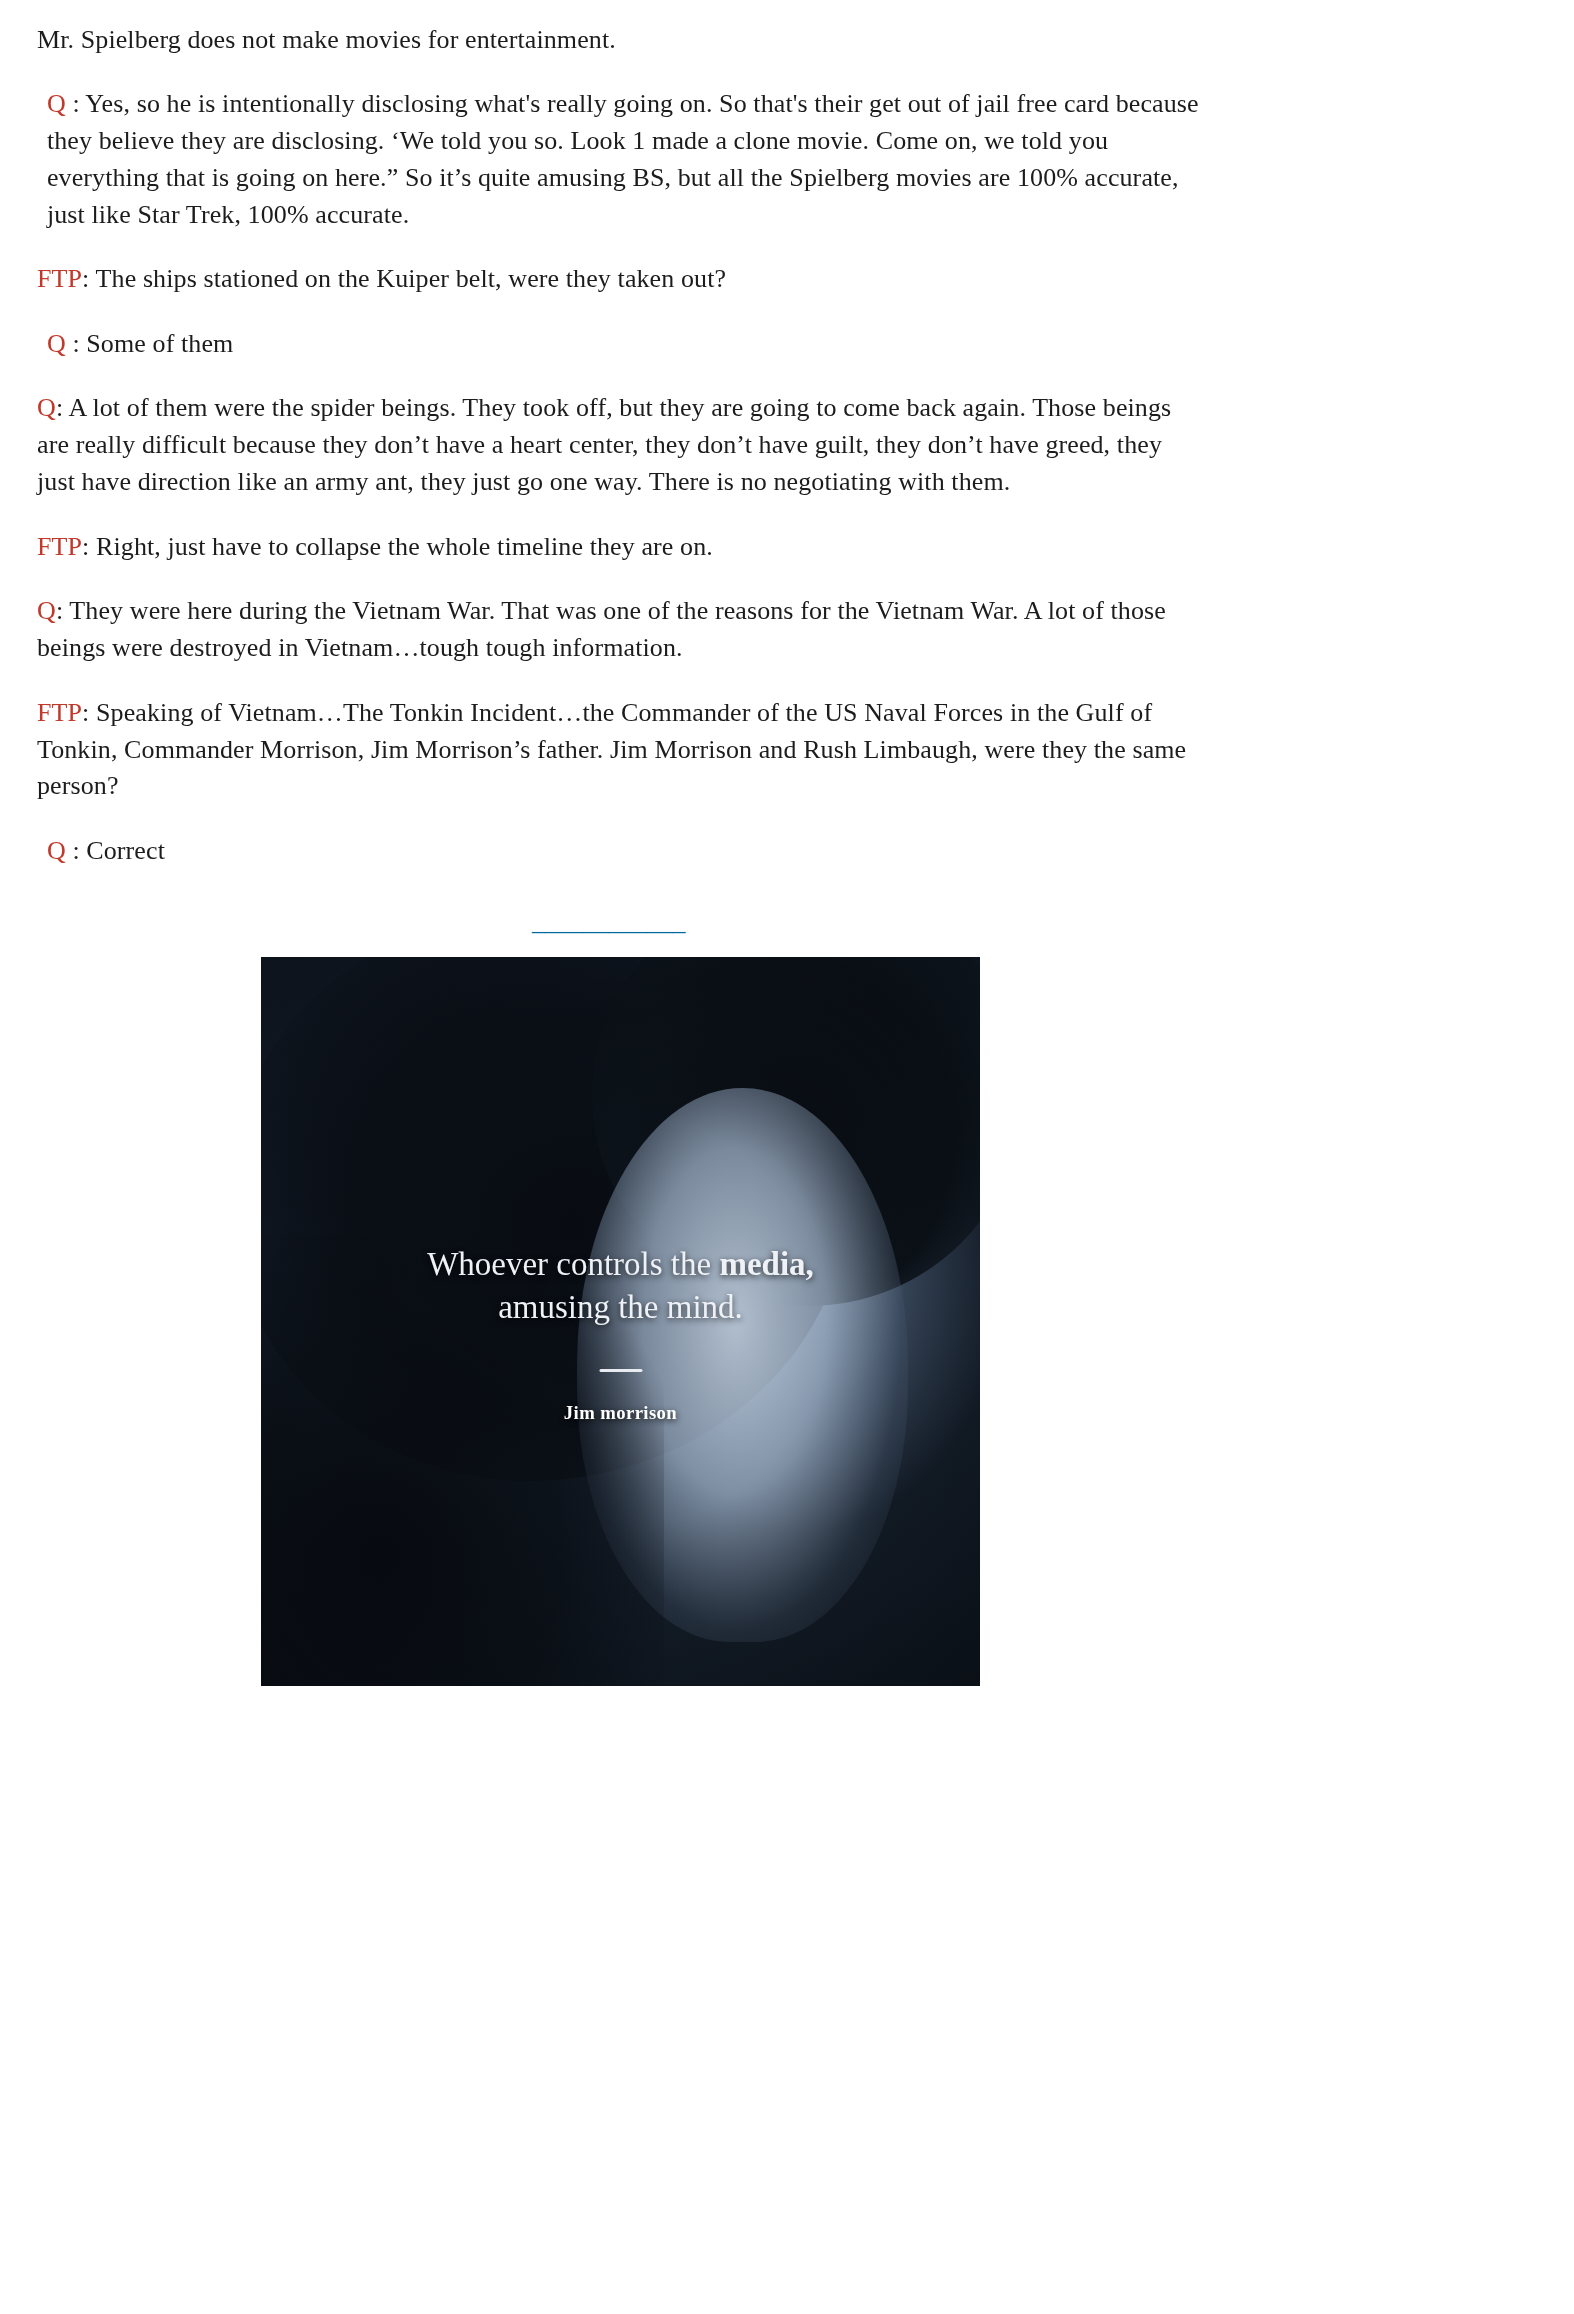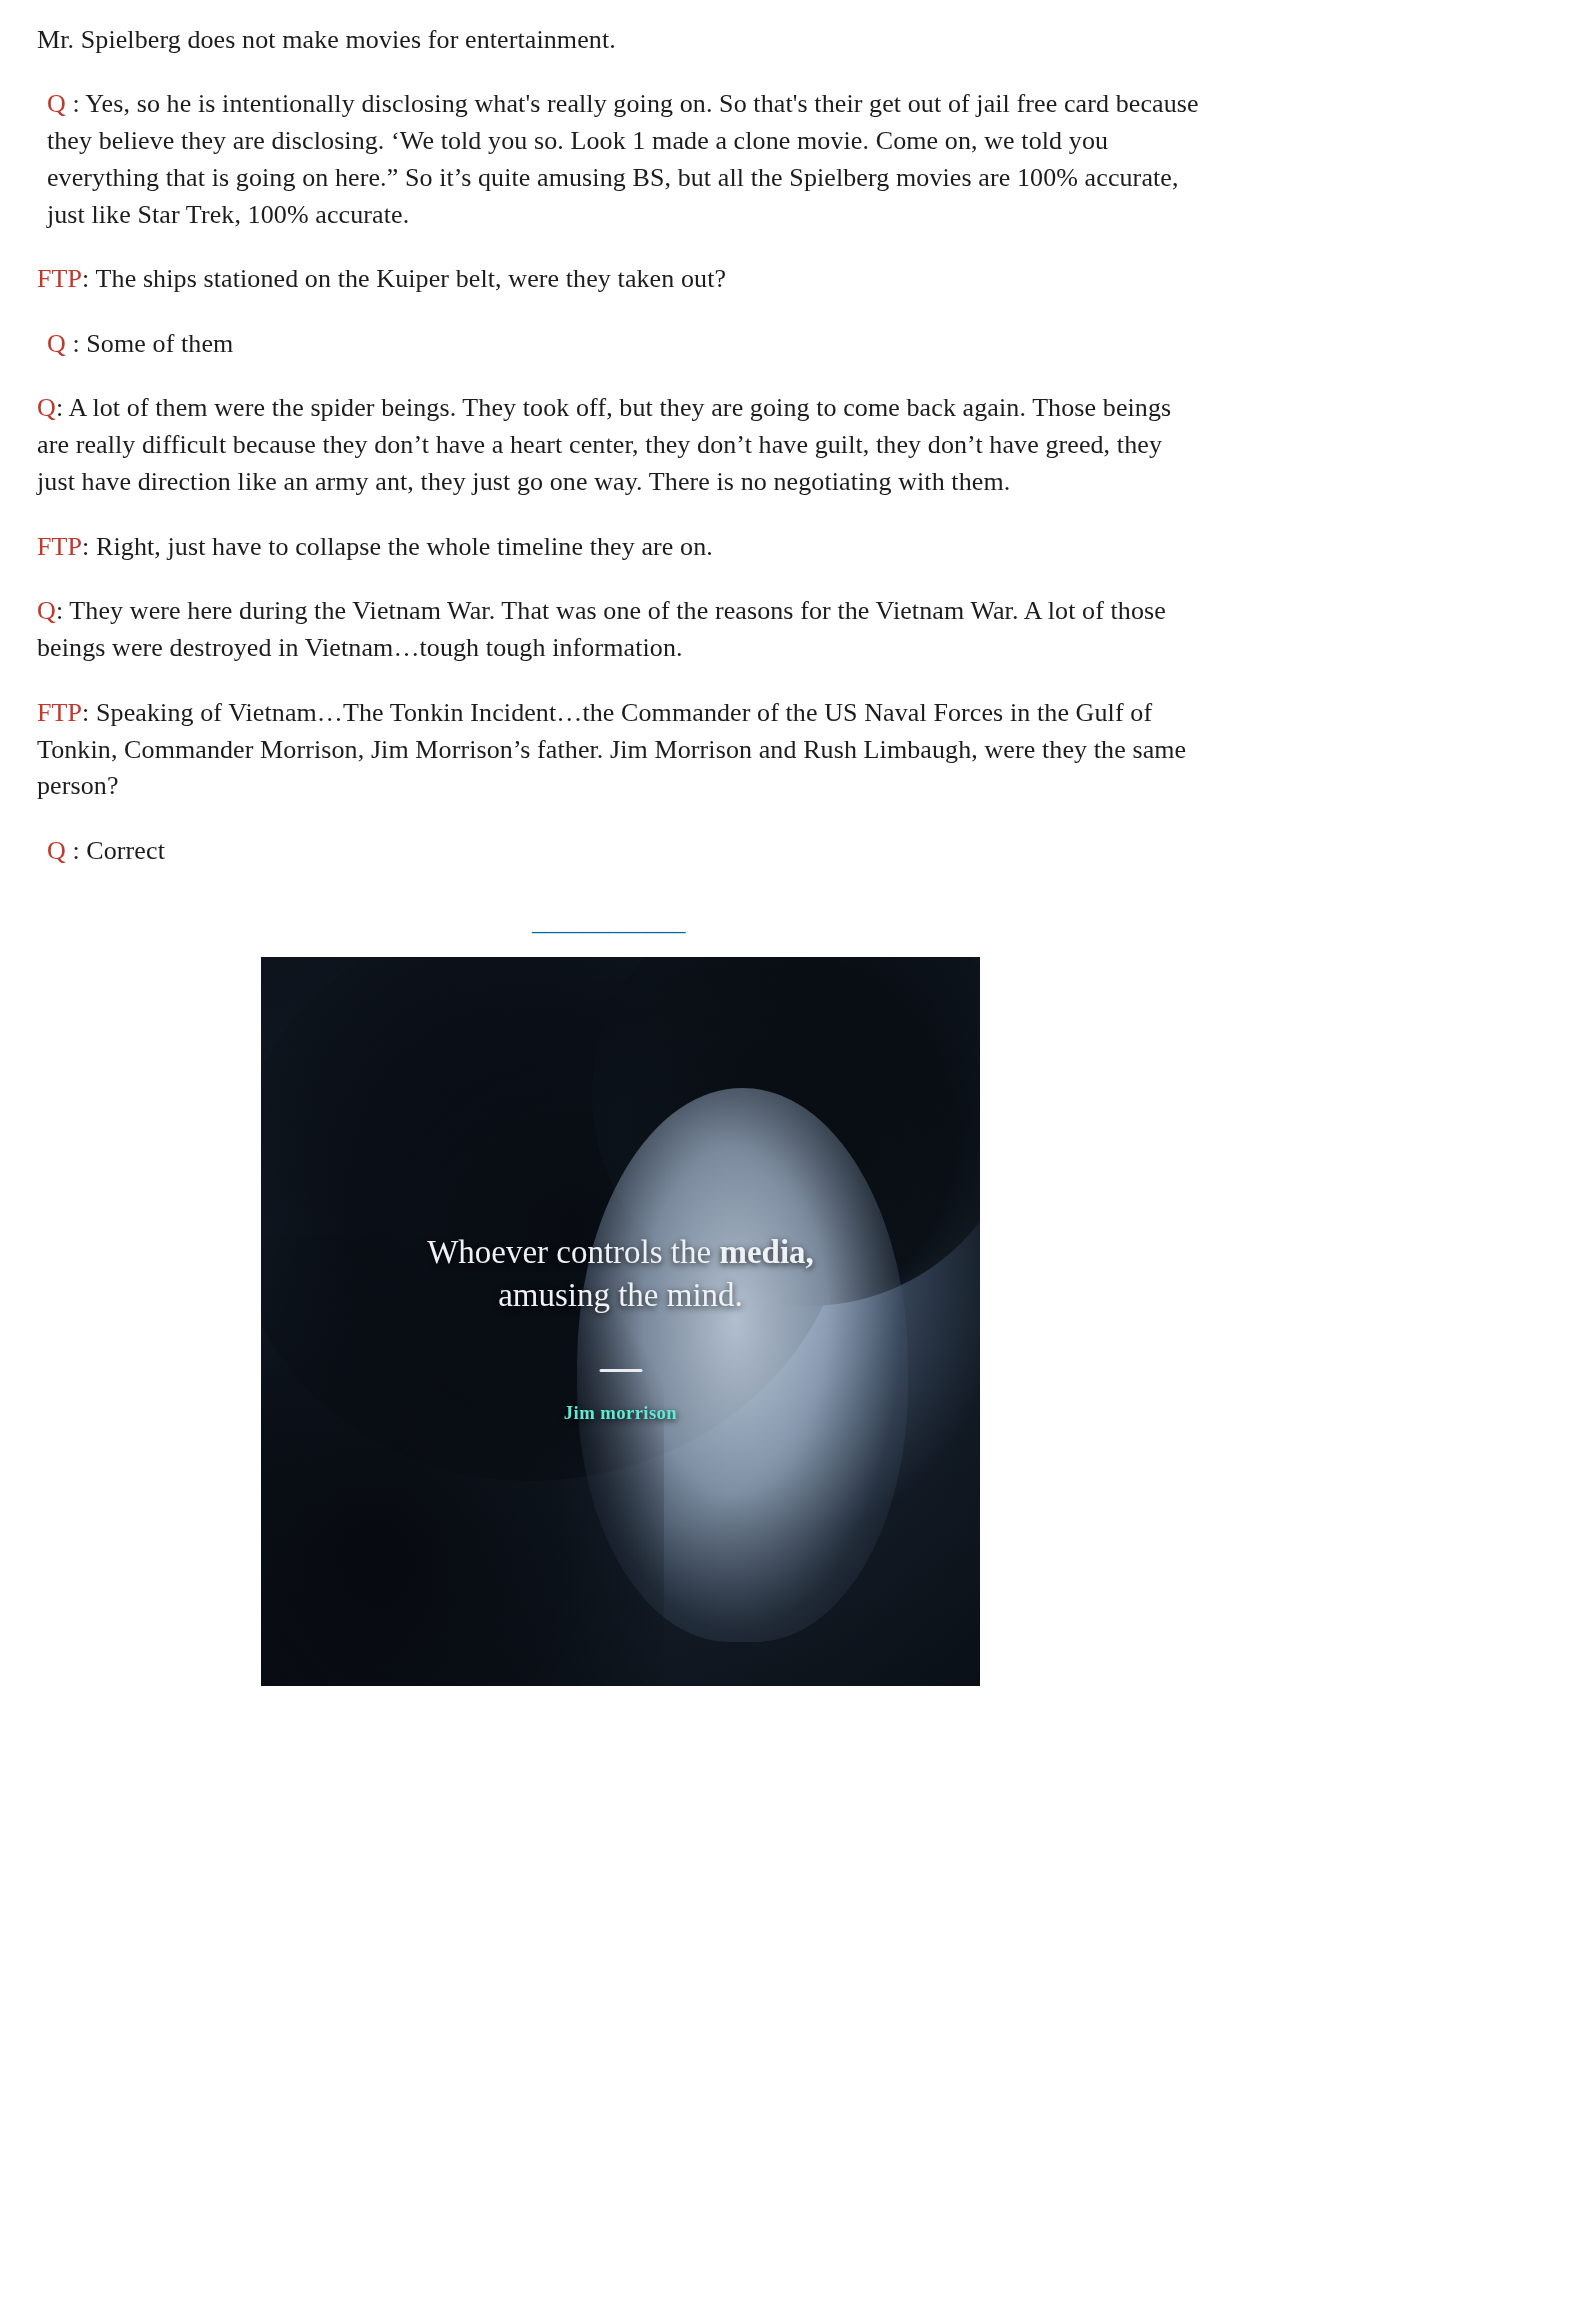--- a/index.html
+++ b/index.html
@@ -103,21 +103,21 @@
   }
   .poster .vignette {
     position: absolute;
     inset: 0;
     background: radial-gradient(ellipse at 50% 50%, rgba(0,0,0,0) 40%, rgba(5,8,13,0.55) 100%);
   }
   .poster .quote {
     position: absolute;
     left: 0;
     right: 0;
-    top: 274px;
+    top: 286px;
     text-align: center;
     color: #eef1f5;
     font-family: "Liberation Serif", serif;
     font-size: 33px;
     line-height: 1.32;
     text-shadow: 0 2px 6.9px rgba(0,0,0,0.75);
     padding: 0 39px;
     box-sizing: border-box;
   }
   .poster .quote b { font-weight: 700; }
@@ -130,21 +130,21 @@
     background: #e8ebef;
     transform: translateX(-50%);
     border-radius: 2px;
   }
   .poster .attrib {
     position: absolute;
     left: 0;
     right: 0;
     top: 445px;
     text-align: center;
-    color: #5eead4;
+    color: #ffffff;
     font-family: "Liberation Serif", serif;
     font-weight: 700;
     font-size: 18.7px;
     letter-spacing: 0.4px;
     text-shadow: 0 2px 5.9px rgba(0,0,0,0.8);
   }
 </style>
 </head>
 <body>
 

